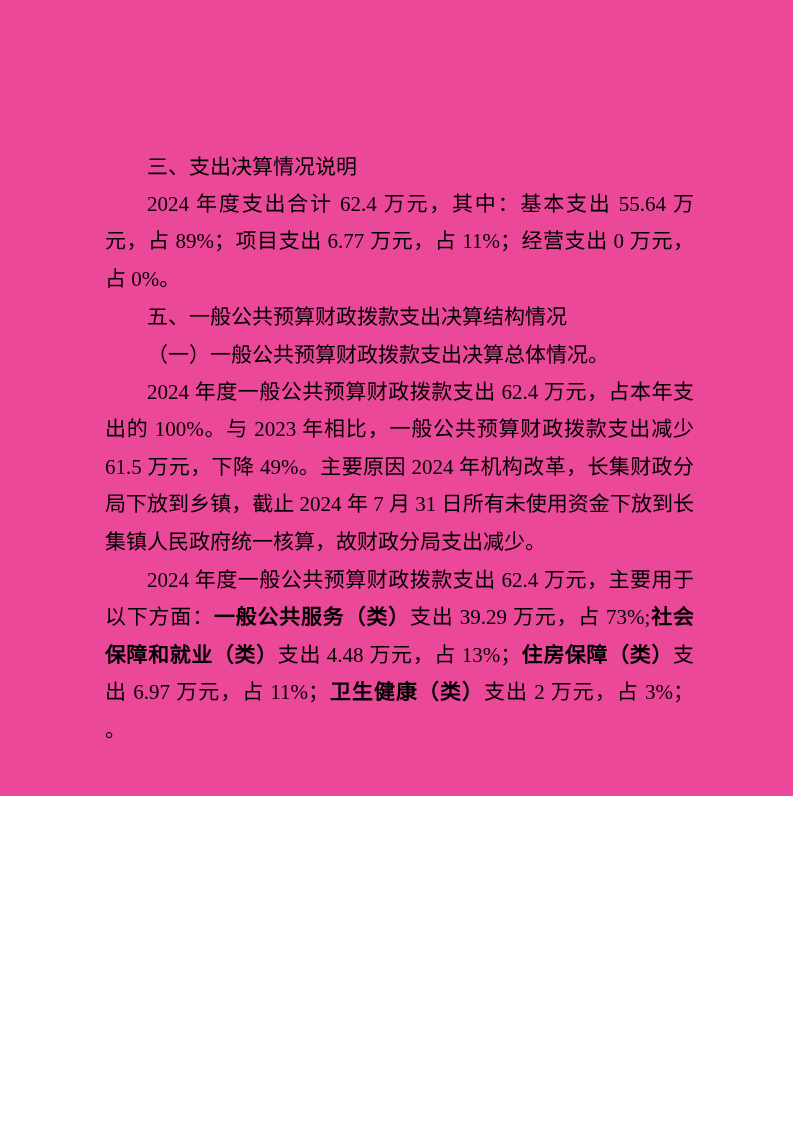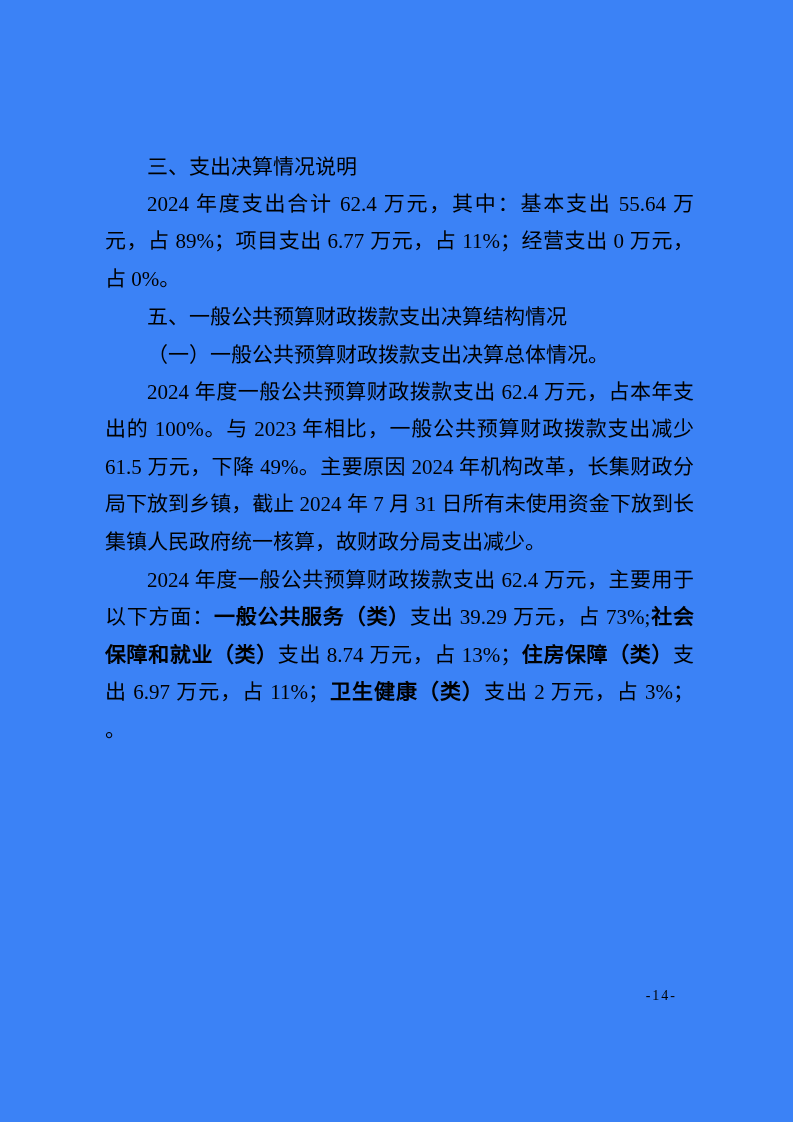--- a/index.html
+++ b/index.html
@@ -3,22 +3,22 @@
 <meta charset="utf-8">
 <style>
   html, body {
     margin: 0;
     padding: 0;
     background: #ffffff;
   }
   .page {
     position: relative;
     width: 793px;
-    height: 1122px;
-    background: #3b82f6;
+    height: 796px;
+    background: #ec4899;
     color: #000000;
     font-family: "Liberation Serif", "DejaVu Serif", serif;
     overflow: hidden;
   }
   .content {
     position: absolute;
     left: 105px;
     top: 148px;
     width: 589px;
   }
@@ -64,19 +64,19 @@
 
 
     <h2 class="h1 indent">五、一般公共预算财政拨款支出决算结构情况</h2>
 
     <h3 class="h2 indent">（一）一般公共预算财政拨款支出决算总体情况。</h3>
 
     <p class="indent">2024 年度一般公共预算财政拨款支出 62.4 万元，占本年支出的 100%。与 2023 年相比，一般公共预算财政拨款支出减少 61.5 万元，下降 49%。主要原因 2024 年机构改革，长集财政分局下放到乡镇，截止 2024 年 7 月 31 日所有未使用资金下放到长集镇人民政府统一核算，故财政分局支出减少。</p>
 
 
     <p class="indent">
-      <span>2024 年度一般公共预算财政拨款支出 62.4 万元，主要用于以下方面：</span><span class="seg-bold">一般公共服务（类）</span><span>支出 39.29 万元，占 73%;</span><span class="seg-bold">社会保障和就业（类）</span><span>支出 8.74 万元，占 13%；</span><span class="seg-bold">住房保障（类）</span><span>支出 6.97 万元，占 11%；</span><span class="seg-bold">卫生健康（类）</span><span>支出 2 万元，占 3%； 。</span>
+      <span>2024 年度一般公共预算财政拨款支出 62.4 万元，主要用于以下方面：</span><span class="seg-bold">一般公共服务（类）</span><span>支出 39.29 万元，占 73%;</span><span class="seg-bold">社会保障和就业（类）</span><span>支出 4.48 万元，占 13%；</span><span class="seg-bold">住房保障（类）</span><span>支出 6.97 万元，占 11%；</span><span class="seg-bold">卫生健康（类）</span><span>支出 2 万元，占 3%； 。</span>
     </p>
 
   </div>
 
   <div class="page-number">-14-</div>
 </div>
 
 </body></html>

